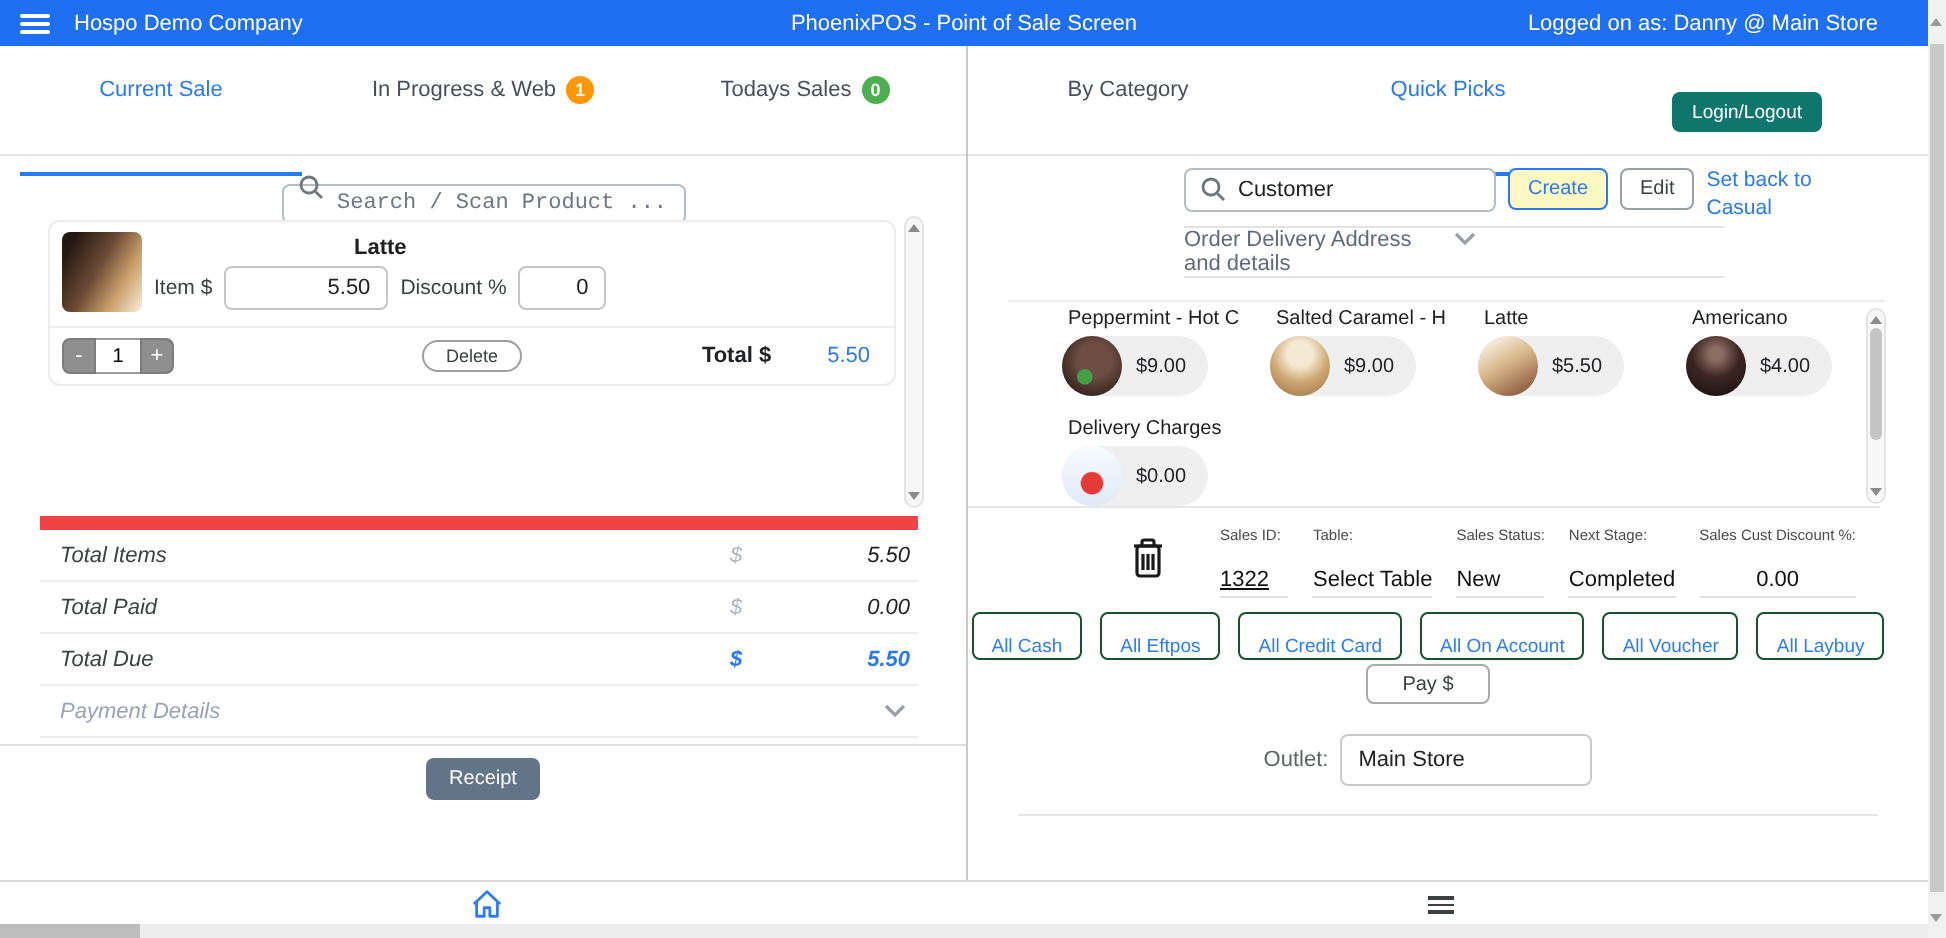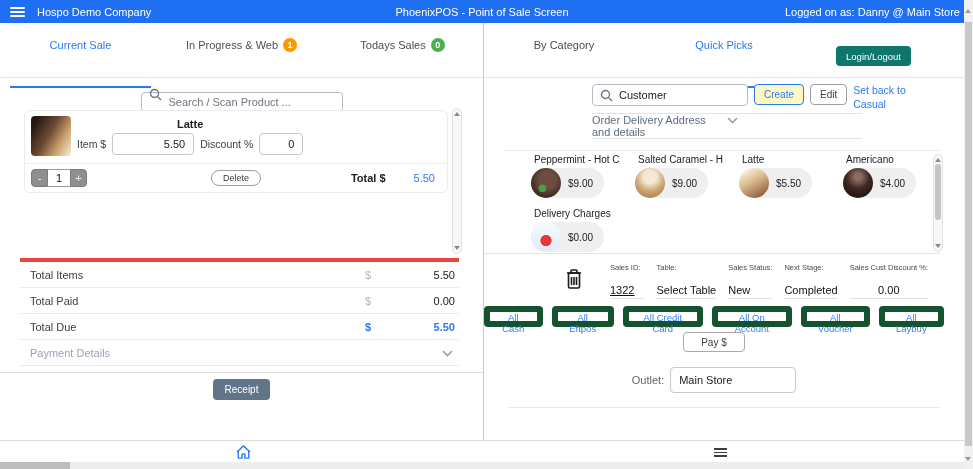--- a/index.html
+++ b/index.html
@@ -6,21 +6,21 @@
   html,body { width:973px; height:469px; overflow:hidden; background:#fff;
               font-family:"Liberation Sans", sans-serif; }
   .app { position:relative; width:973px; height:469px; background:#fff; }
 
   
   .topbar { position:absolute; left:0; top:0; width:964px; height:23px; background:#1e6ff2;
             display:flex; align-items:center; color:#fff; font-size:11px; }
   .burger { display:inline-flex; flex-direction:column; gap:2px; margin:0 12px 0 10px; cursor:pointer; }
   .burger i { display:block; width:15px; height:2px; background:#fff; border-radius:1px; }
   .topbar-title { position:absolute; left:0; right:0; text-align:center; pointer-events:none; }
-  .topbar-right { margin-left:auto; padding-right:4px; }
+  .topbar-right { margin-left:auto; padding-right:25px; }
 
   
   .panel { position:absolute; top:23px; height:417px; background:#fff; }
   .left-panel { left:0; width:483px; }
   .right-panel { left:484px; width:480px; }
   .mid-divider { position:absolute; left:483px; top:23px; width:1px; height:417px; background:#c9c9c9; }
 
   
   .tabs { position:absolute; left:0; top:0; width:100%; height:44px; display:flex; }
   .tab { flex:1; display:flex; align-items:center; justify-content:center; gap:5px;
@@ -32,21 +32,21 @@
            border-radius:50%; color:#fff; font-size:9px; font-weight:bold; }
   .badge.orange { background:#ff9800; }
   .badge.green { background:#4caf50; }
   .tab-divider { position:absolute; left:0; right:0; top:54px; border-top:1px solid #e6e6e6; }
 
   
   .search-row { position:absolute; left:0; right:0; top:61px; display:flex; justify-content:center; }
   .search-box { position:relative; width:202px; height:20px; }
   .search-box input { width:100%; height:100%; border:1px solid #b6bcc4; border-radius:4px;
                       padding:0 6px 0 27px; font-size:11px; color:#202124; outline:none;
-                      font-family:Liberation Sans, sans-serif;margin-top:8px; }
+                      font-family:Liberation Mono, monospace;margin-top:8px; }
   .search-box input::placeholder { color:#6f7680; }
   .sicon { position:absolute; left:8px; top:3px; }
 
   
   .scroll-area { position:absolute; left:0; top:85px; width:100%; height:146px; }
   .item-card { position:absolute; left:24px; width:424px; top:2px; border:1px solid #ececec;
                border-radius:6px; background:#fff; }
   .card-top { display:flex; align-items:center; padding:5px 8px 7px 6px; }
   .thumb { width:40px; height:40px; border-radius:4px; flex:0 0 auto;
            background:linear-gradient(120deg,#241813 12%,#6b4a33 45%,#caa06b 72%,#efe0c8 95%); }
@@ -79,21 +79,21 @@
   .prod-sb { left:449px; top:0; height:98px; }
   .arr-up { width:0; height:0; border-left:3px solid transparent; border-right:3px solid transparent;
             border-bottom:4px solid #8a8a8a; }
   .arr-down { width:0; height:0; border-left:3px solid transparent; border-right:3px solid transparent;
               border-top:4px solid #8a8a8a; }
   .sb-thumb { width:6px; flex:0 0 auto; background:#c4c4c4; border-radius:3px; }
   .prod-sb .sb-thumb { height:56px; margin-bottom:auto; margin-top:2px; }
   .left-sb .sb-spacer { flex:1; }
 
   
-  .totals { position:absolute; left:20px; right:24px; top:235px; border-top:4px solid #ef4444; }
+  .totals { position:absolute; left:20px; right:24px; top:235px; border-top:7px solid #ef4444;font-style:italic; }
   .t-row { height:26px; display:flex; align-items:center; font-size:11px; color:#3c4043;
            border-bottom:1px solid #ececec; }
   .t-label { flex:1; padding-left:10px; }
   .t-cur { width:52px; color:#b0b5bd; }
   .t-val { min-width:42px; text-align:right; padding-right:4px; color:#202124; }
   .t-row.blue .t-cur, .t-row.blue .t-val { color:#2979f2; font-weight:bold; }
   .pd-label { flex:1; padding-left:10px; color:#97a3b4; }
   .pd-chev { padding-right:6px; }
   .full-divider { position:absolute; left:0; right:0; top:349px; border-top:1px solid #e0e0e0; }
   .receipt-row { position:absolute; left:0; right:0; top:356px; display:flex; justify-content:center; }
@@ -145,22 +145,22 @@
   .trash { margin-right:26px; cursor:pointer; }
   .sf { margin-right:12px; }
   .sf-label { font-size:7.5px; color:#4a4a4a; margin-bottom:12px; white-space:nowrap; }
   .sf-value { font-size:11px; color:#111; padding-bottom:2px; border-bottom:1px solid #e0e0e0; white-space:nowrap; }
   .sf-id { width:50px; } .sf-table { width:62px; } .sf-status { width:48px; }
   .sf-stage { width:72px; } .sf-disc { width:94px; }
   .sf-id .sf-value { text-decoration:underline; cursor:pointer; }
   .sf-disc .sf-value { text-align:center; }
 
   .pay-btn-row { position:absolute; left:0; right:20px; top:283px; display:flex; justify-content:center; gap:9px; }
-  .pay-opt { height:21px; border:6px solid #14532d; color:#2d7ef0; background:#fff; border-radius:4px;
-             font-size:9.5px; font-weight:500; padding:0 9px; cursor:pointer;
+  .pay-opt { height:21px; border:1px solid #14532d; color:#2d7ef0; background:#fff; border-radius:4px;
+             font-size:9.5px; font-weight:500; padding:11px 9px; cursor:pointer;
              font-family:"Liberation Sans", sans-serif; }
   .pay-row { position:absolute; left:0; right:20px; top:309px; display:flex; justify-content:center; }
   .pay-btn { width:62px; height:20px; border:1px solid #a9a9a9; color:#3c4043; background:#fff;
              border-radius:4px; font-size:10px; cursor:pointer; font-family:"Liberation Sans", sans-serif; }
   .outlet-row { position:absolute; left:0; right:20px; top:344px; display:flex; justify-content:center;
                 align-items:center; gap:6px; }
   .outlet-label { font-size:11px; color:#5f6368; }
   .outlet-row input { width:126px; height:22px; border:1px solid #c9c9c9; border-radius:4px;
                       padding:12px 8px; font-size:11px; color:#202124; outline:none;
                       font-family:"Liberation Sans", sans-serif; }

